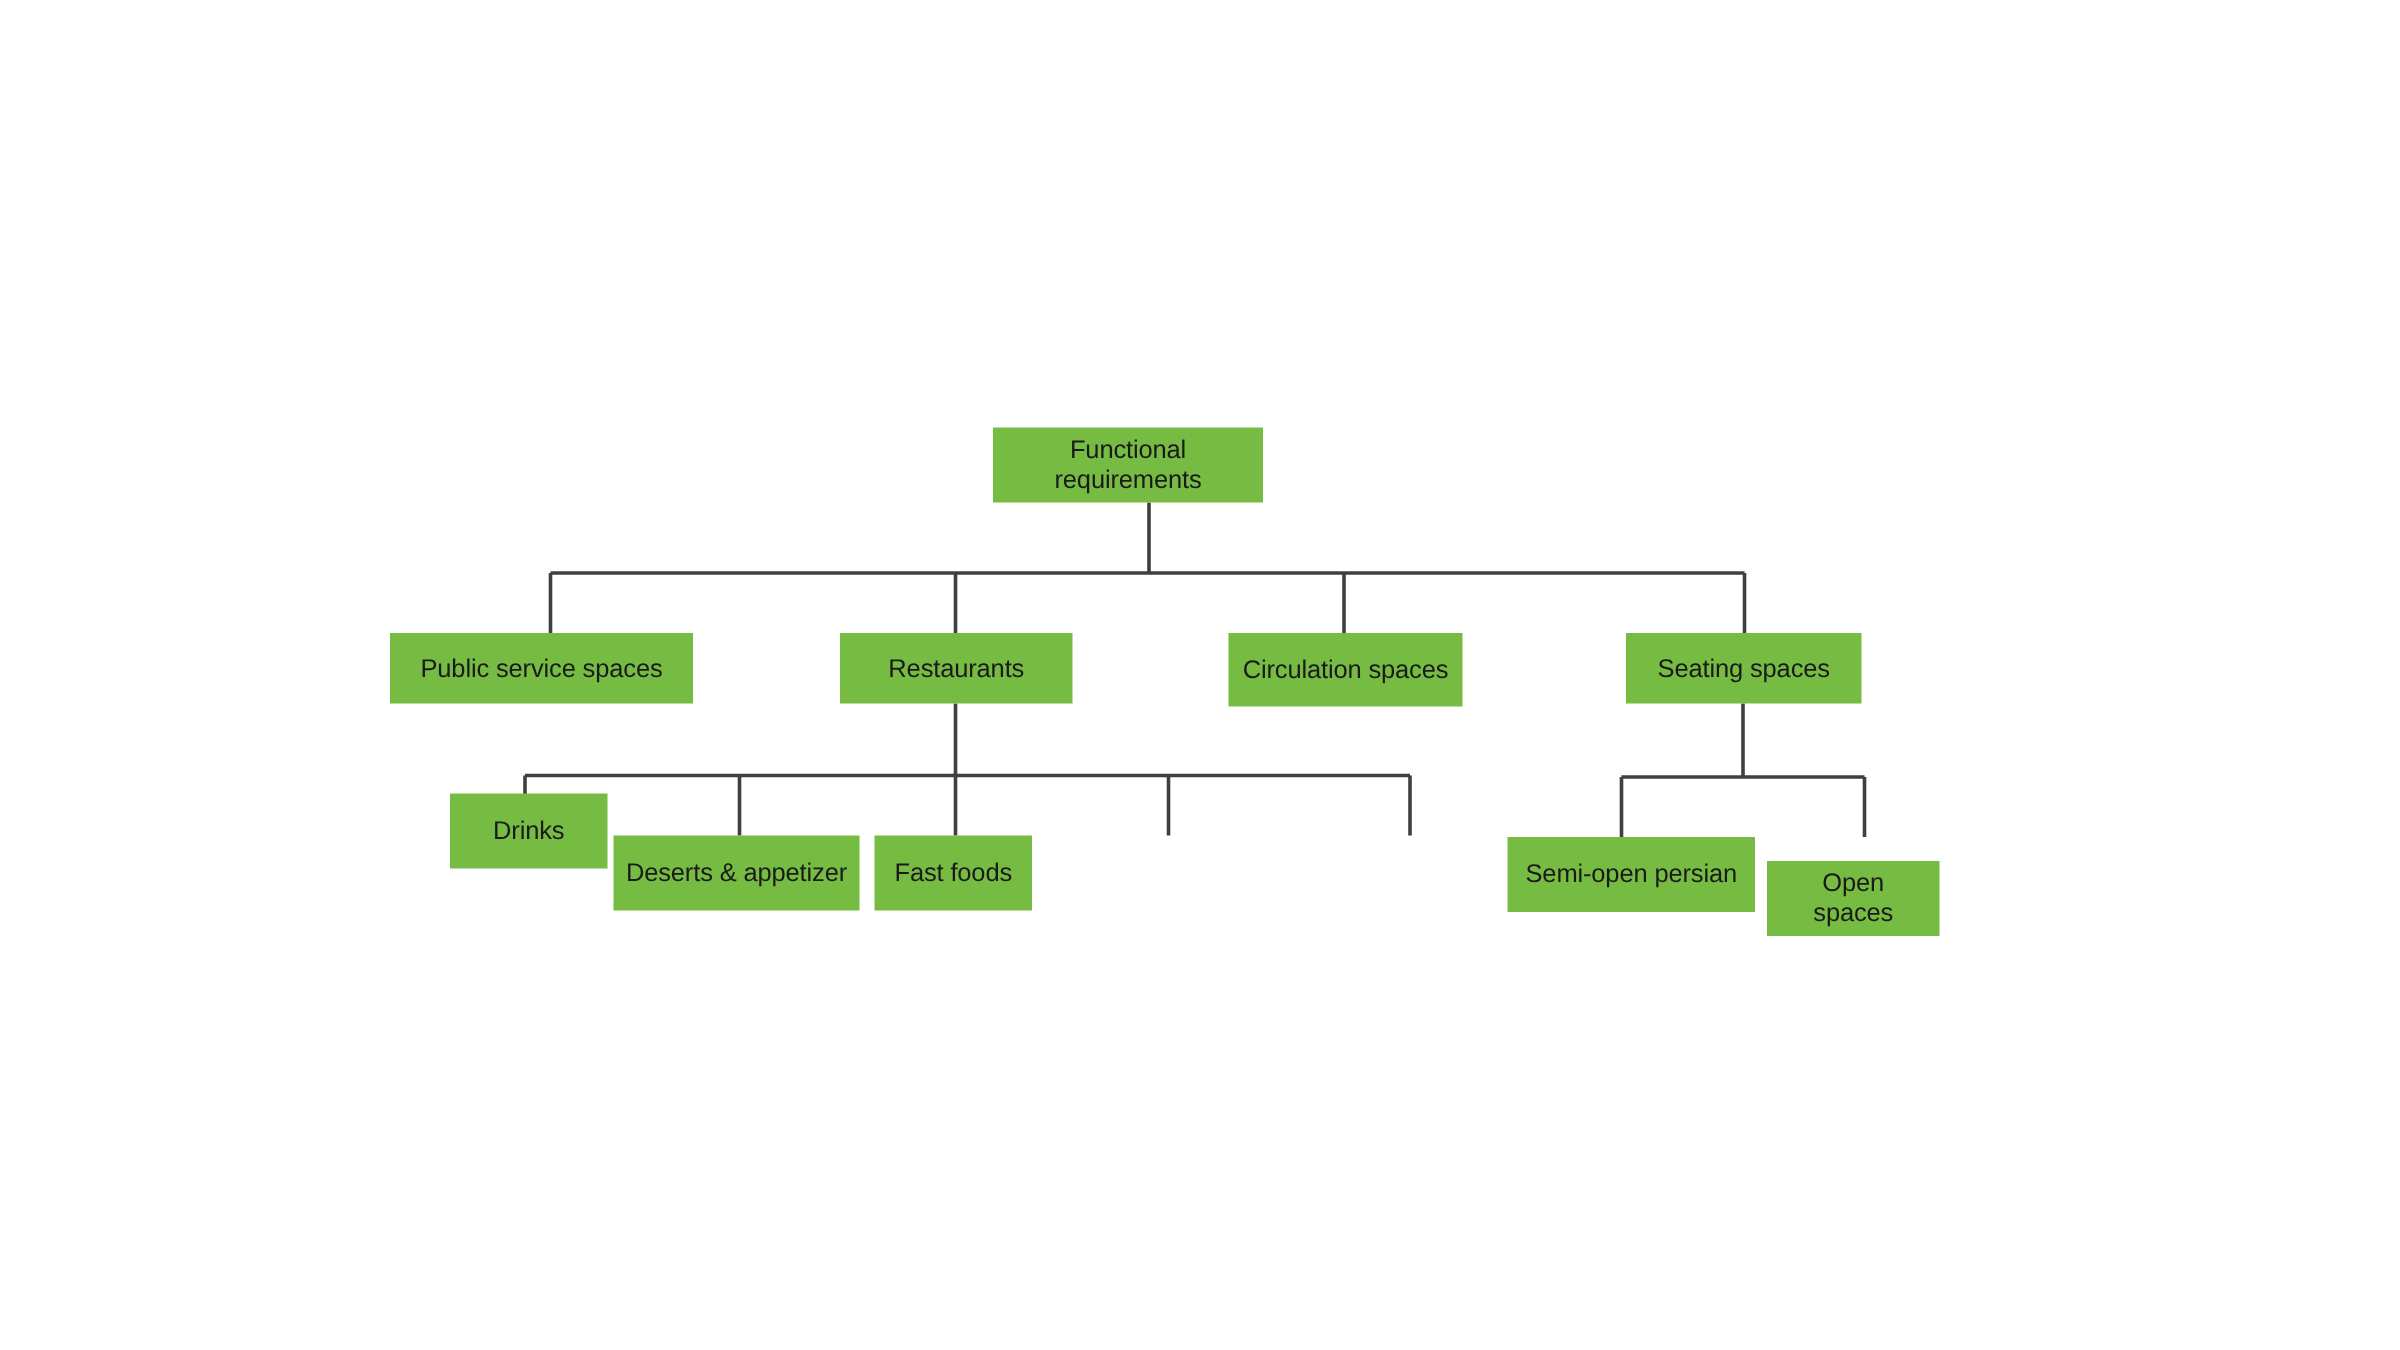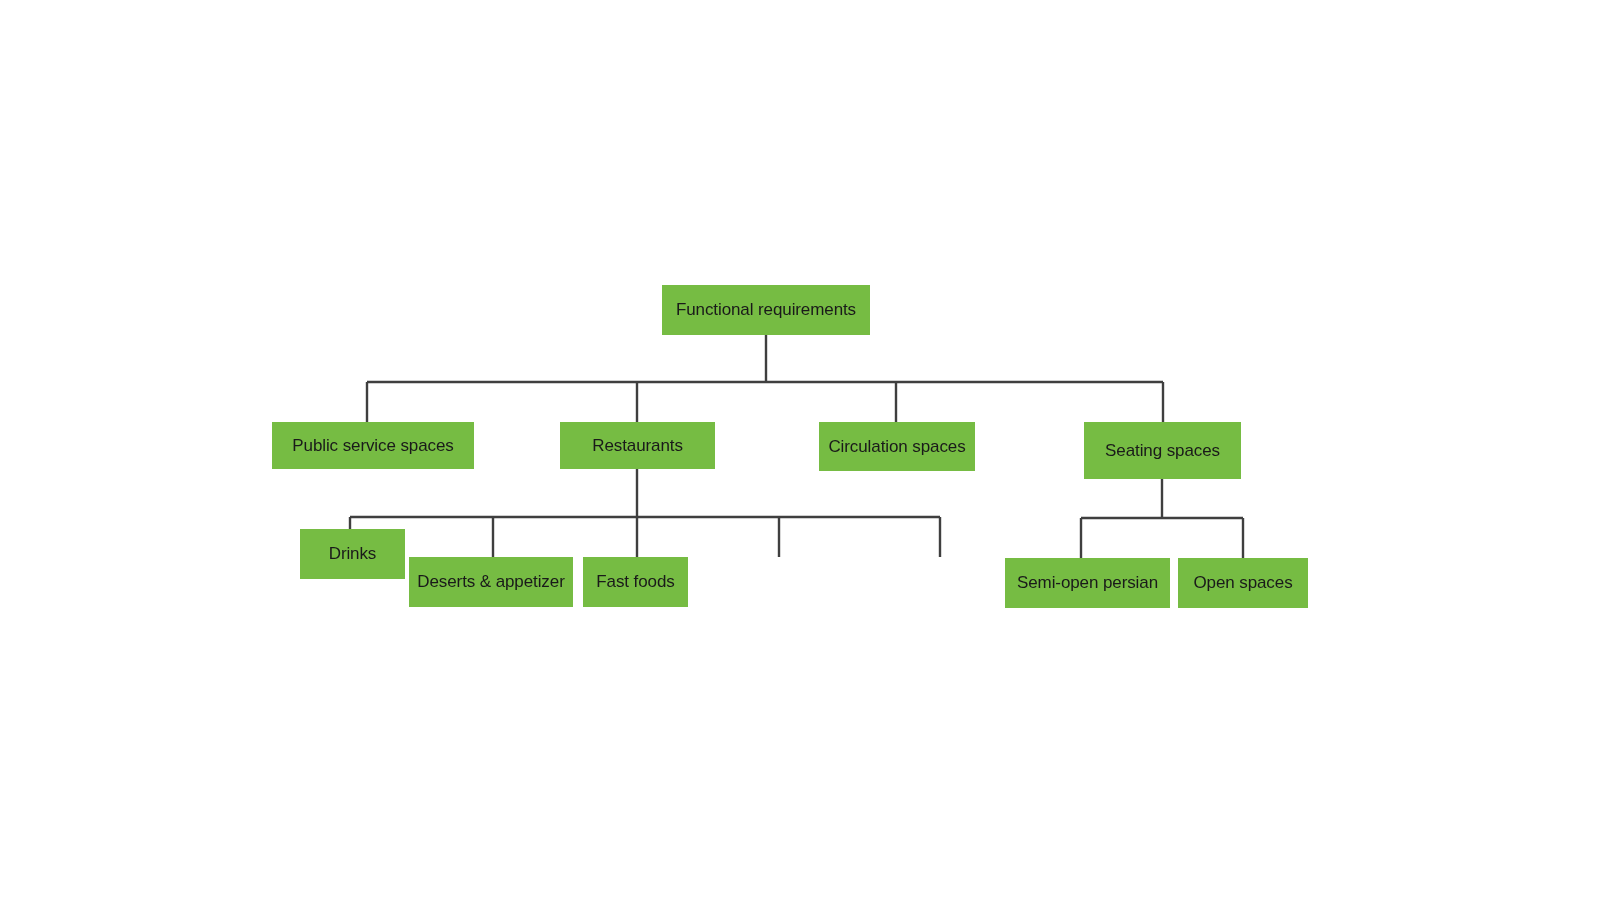--- a/index.html
+++ b/index.html
@@ -42,34 +42,34 @@
     font-size: 17px;
     line-height: 1.15;
     padding: 2px 8px;
     letter-spacing: -0.1px;
   }
   .node-label {
     display: block;
     width: 100%;
   }
   
-  #node-root        { left: 662px;  top: 285px; width: 208px; height: 50px; justify-content: flex-end; }
+  #node-root        { left: 662px;  top: 285px; width: 180px; height: 50px; justify-content: flex-end; }
   
-  #node-public      { left: 272px;  top: 422px; width: 202px; height: 47px; }
+  #node-public      { left: 260px;  top: 422px; width: 202px; height: 47px; }
   #node-restaurants { left: 560px;  top: 422px; width: 155px; height: 47px; }
   #node-circulation { left: 819px;  top: 422px; width: 156px; height: 49px; }
-  #node-seating     { left: 1084px; top: 422px; width: 157px; height: 57px; }
+  #node-seating     { left: 1084px; top: 422px; width: 157px; height: 47px; }
   
   #node-drinks        { left: 300px;  top: 529px; width: 105px; height: 50px; }
   #node-deserts       { left: 409px;  top: 557px; width: 164px; height: 50px; }
   #node-fastfoods     { left: 583px;  top: 557px; width: 105px; height: 50px; }
   #node-traditional   { left: 700px;  top: 557px; width: 169px; height: 51px; }
   #node-international { left: 873px;  top: 557px; width: 125px; height: 51px; }
   #node-semiopen      { left: 1005px; top: 558px; width: 165px; height: 50px; }
-  #node-openspaces    { left: 1178px; top: 558px; width: 130px; height: 50px; }
+  #node-openspaces    { left: 1178px; top: 574px; width: 115px; height: 50px; }
 </style>
 </head>
 <body>
 
 <div id="diagram-canvas">
 
   <svg id="connector-layer" viewBox="0 0 1600 900" width="1600" height="900" xmlns="http://www.w3.org/2000/svg">
     <g stroke="#3f3f3f" stroke-width="2.4" fill="none" stroke-linecap="butt">
 
       <path d="M766,335 L766,382"></path>

